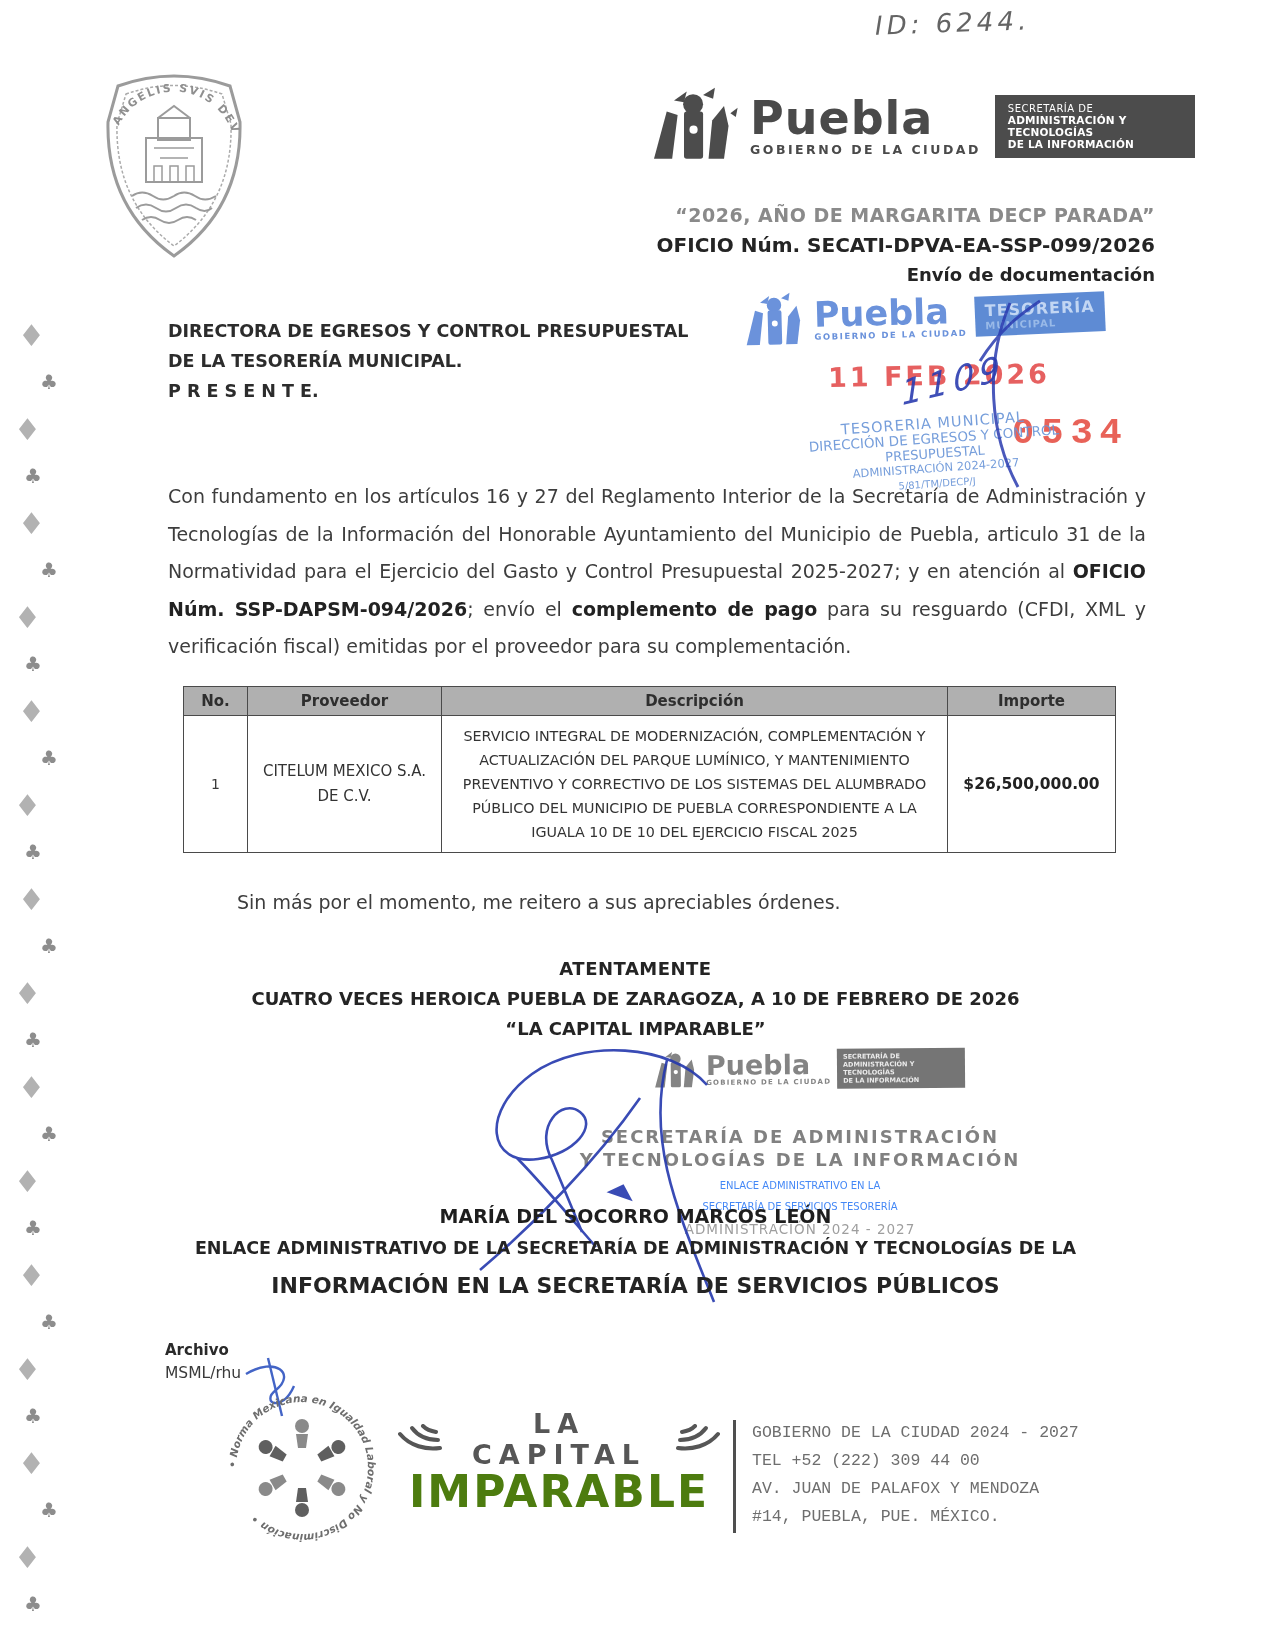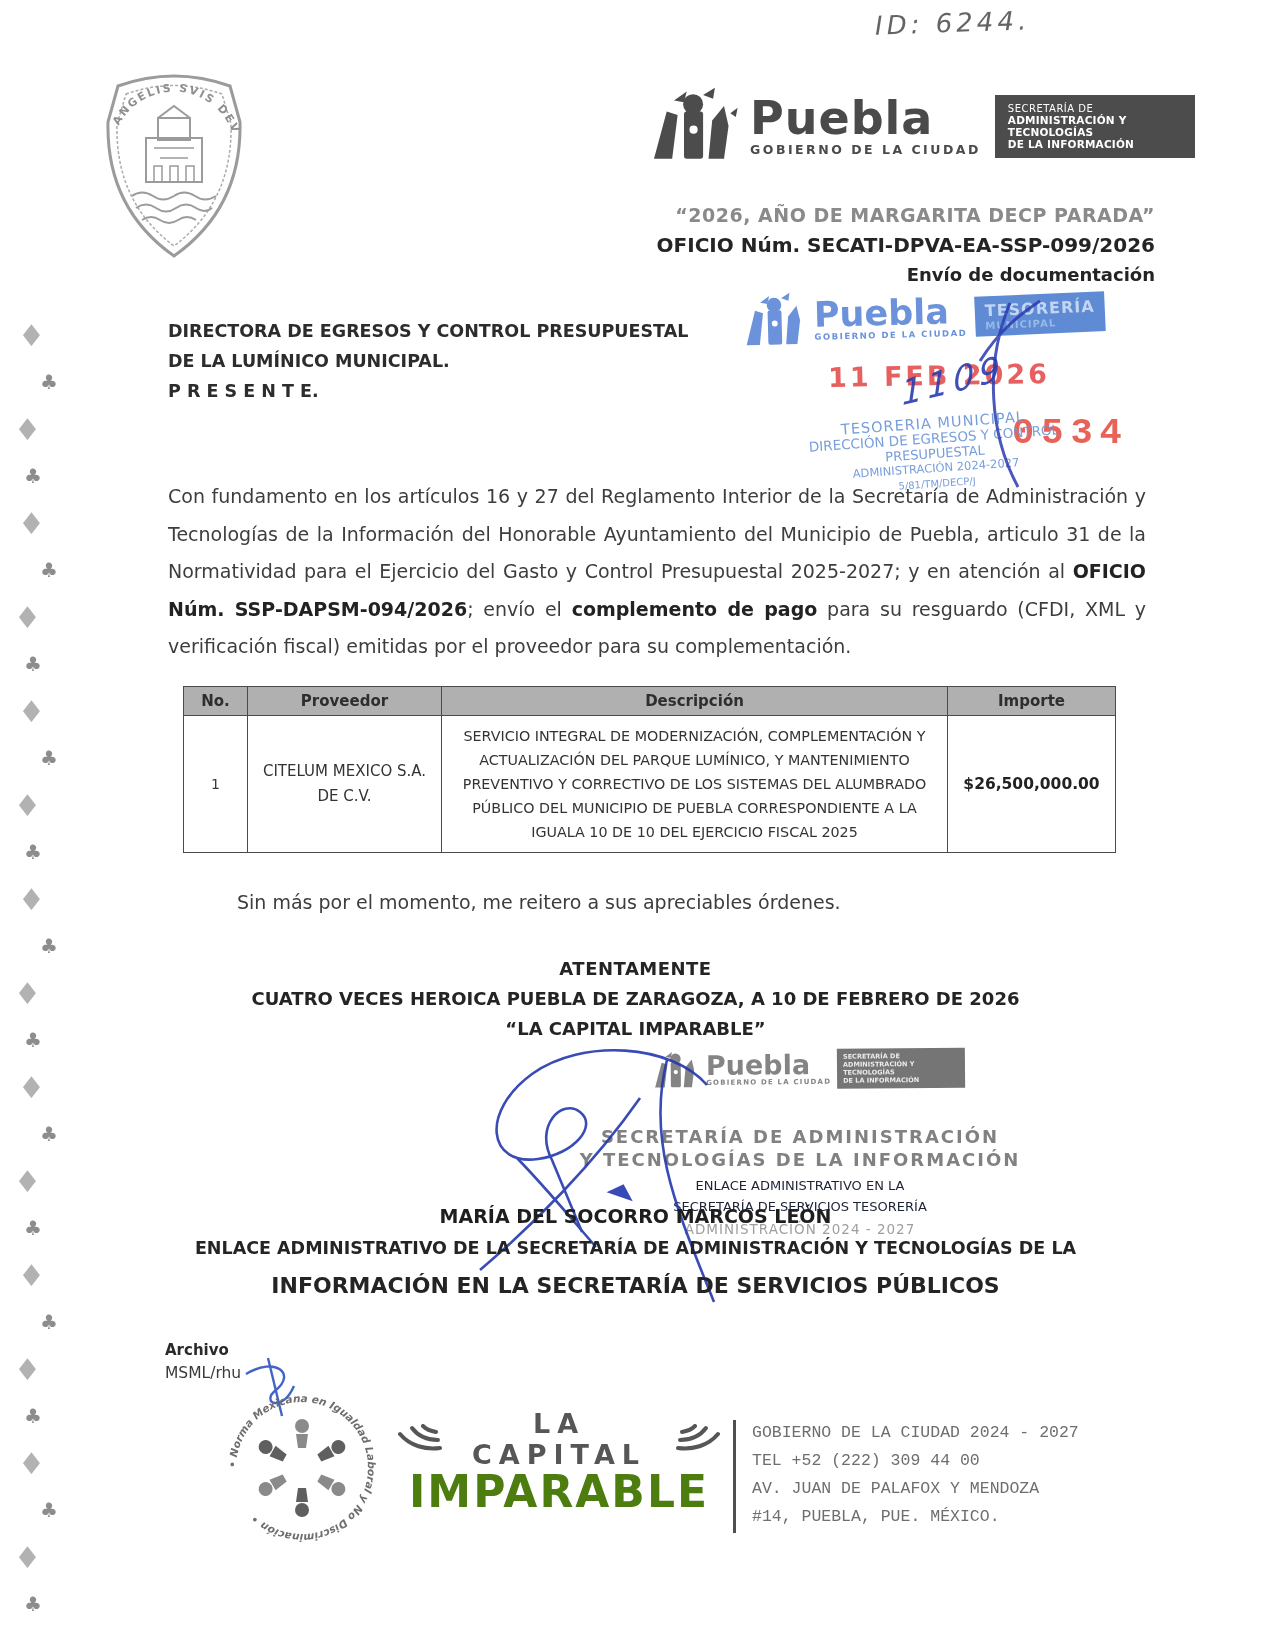--- a/index.html
+++ b/index.html
@@ -98,21 +98,21 @@
   .sig-stamp-logo { left:652px; top:1048px; display:flex; align-items:center;
     opacity:.85; transform:rotate(-.5deg); }
   .sig-stamp-logo .hdr-icon { color:#6f6f6f; margin-right:6px; }
   .ss-name { font-size:27px; font-weight:800; color:#6f6f6f; line-height:26px; }
   .ss-tag { font-size:7px; font-weight:700; color:#6f6f6f; letter-spacing:1.2px; }
   .ss-box { margin-left:6px; background:#5d5d5d; padding:4px 6px; width:128px; }
   .ss-box div { font-size:6.5px; color:#e8e8e8; font-weight:700; line-height:8px; }
   .stamp-gray-text { left:520px; top:1125px; width:560px; text-align:center;
     color:#7b7b7b; opacity:.95; }
   .sg1 { font-size:18px; font-weight:700; letter-spacing:2px; line-height:23px; }
-  .sg2 { font-size:13px; line-height:21px; color:#0f172a; margin-top:4px; }
+  .sg2 { font-size:10px; line-height:21px; color:#3b82f6; margin-top:4px; }
   .sg3 { font-size:13.5px; color:#999; margin-top:4px; letter-spacing:1px; }
 
   .signer-name { top:1205px; font-size:19px; color:#1e1e1e; }
   .signer-t1 { top:1238px; font-size:17.5px; }
   .signer-t2 { top:1273px; font-size:22px; }
 
   
   .archivo { left:165px; top:1341px; font-size:15px; font-weight:800; color:#2a2a2a; }
   .initials { left:165px; top:1364px; font-size:15.5px; color:#3a3a3a; }
 
@@ -257,21 +257,21 @@
 
   <div class="abs" style="left:962px; top:295px;">
     <svg width="90" height="200" viewBox="0 0 90 200" fill="none" stroke="#2b3cb0" stroke-width="3" opacity=".85">
       <path d="M48,8 C22,70 28,140 56,192"></path>
       <path d="M18,66 C38,34 60,18 78,6"></path>
     </svg>
   </div>
 
   <div class="abs addr">
     <div>DIRECTORA DE EGRESOS Y CONTROL PRESUPUESTAL</div>
-    <div>DE LA LUMÍNICO MUNICIPAL.</div>
+    <div>DE LA TESORERÍA MUNICIPAL.</div>
     <div>P R E S E N T E.</div>
   </div>
 
   <p class="abs body-p"><span>Con fundamento en los artículos 16 y 27 del Reglamento Interior de la Secretaría de Administración y Tecnologías de la Información del Honorable Ayuntamiento del Municipio de Puebla, articulo 31 de la Normatividad para el Ejercicio del Gasto y Control Presupuestal 2025-2027; y en atención al </span><b>OFICIO Núm. SSP-DAPSM-094/2026</b><span>; envío el </span><b>complemento de pago</b><span> para su resguardo (CFDI, XML y verificación fiscal) emitidas por el proveedor para su complementación.</span></p>
 
   <table class="doc">
     <colgroup>
         <col class="col-no">
         <col class="col-prov">
         <col class="col-desc">

